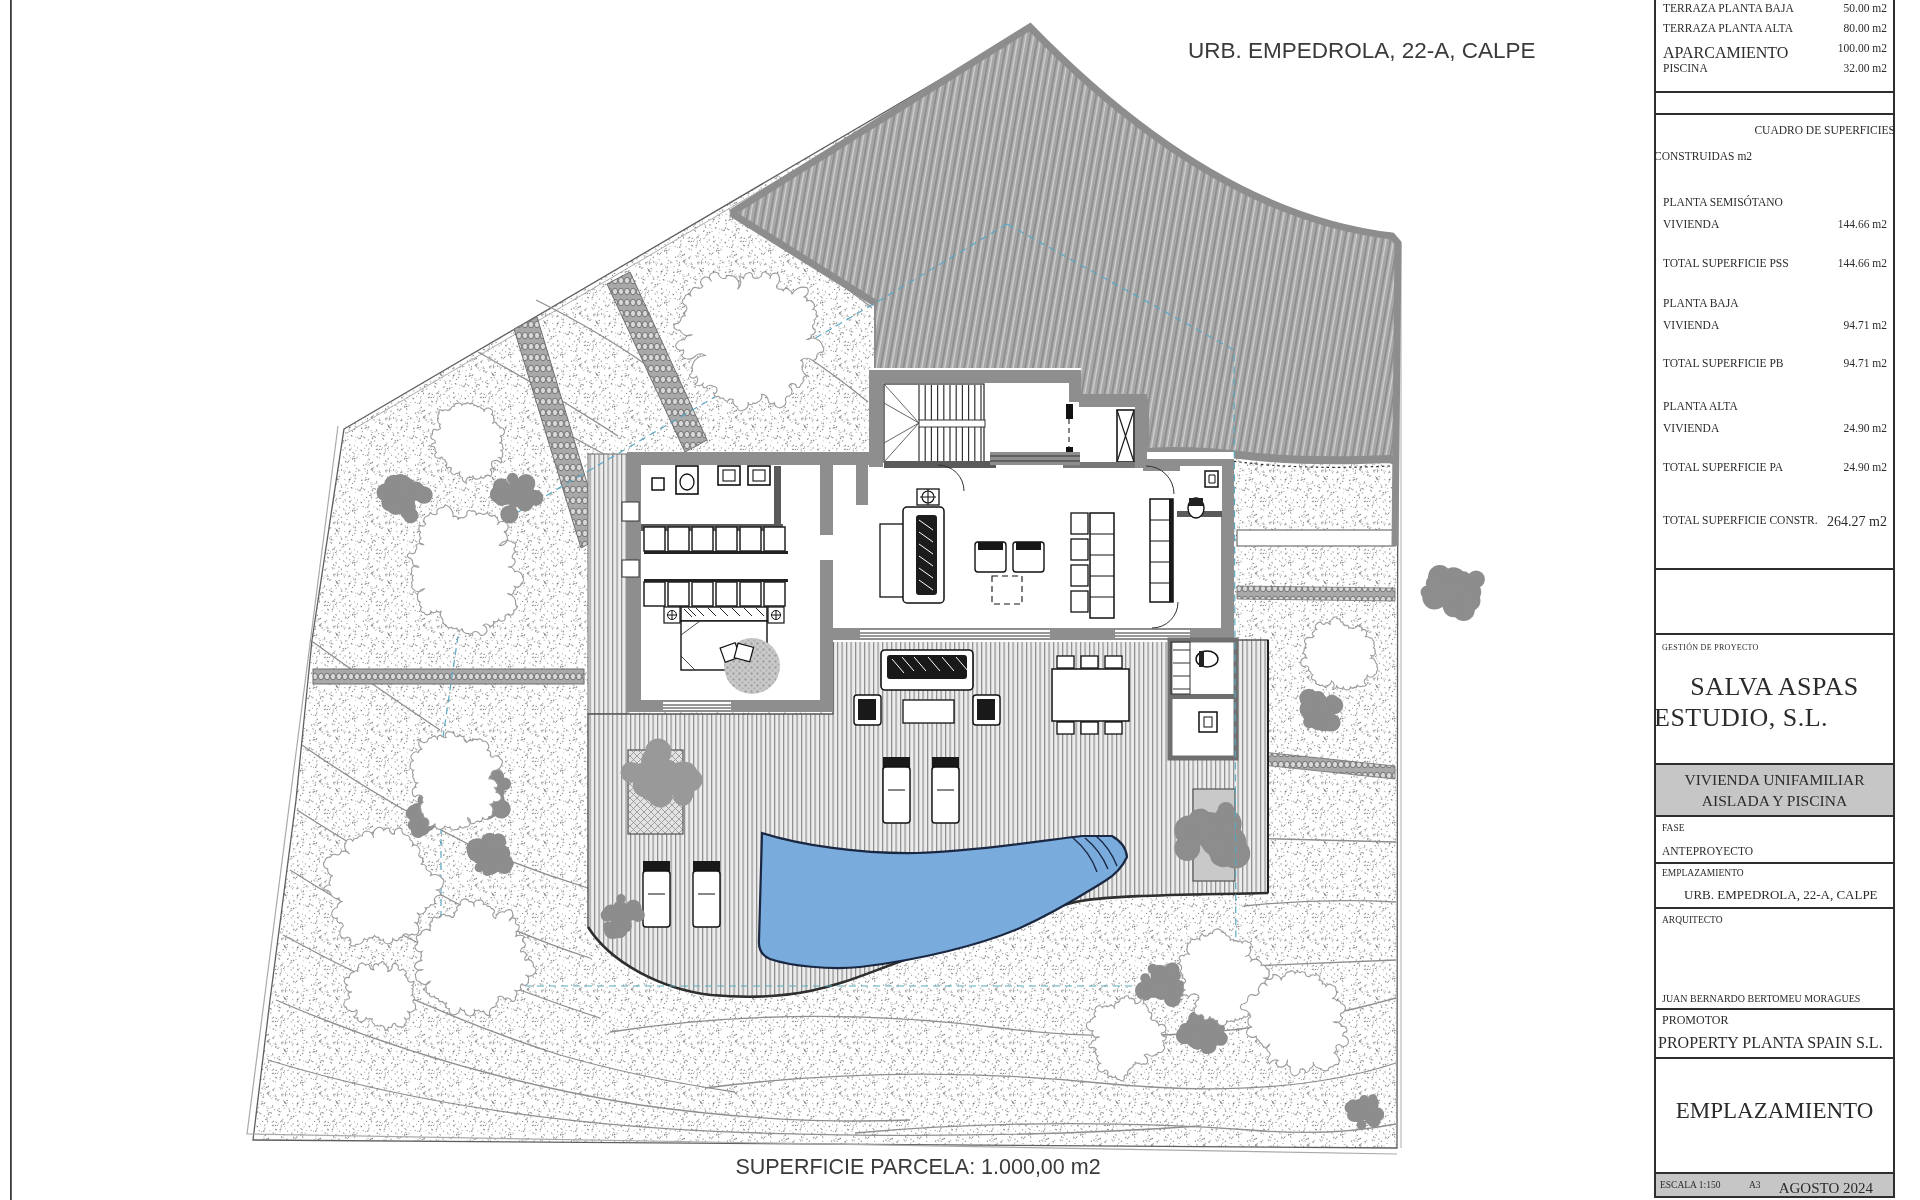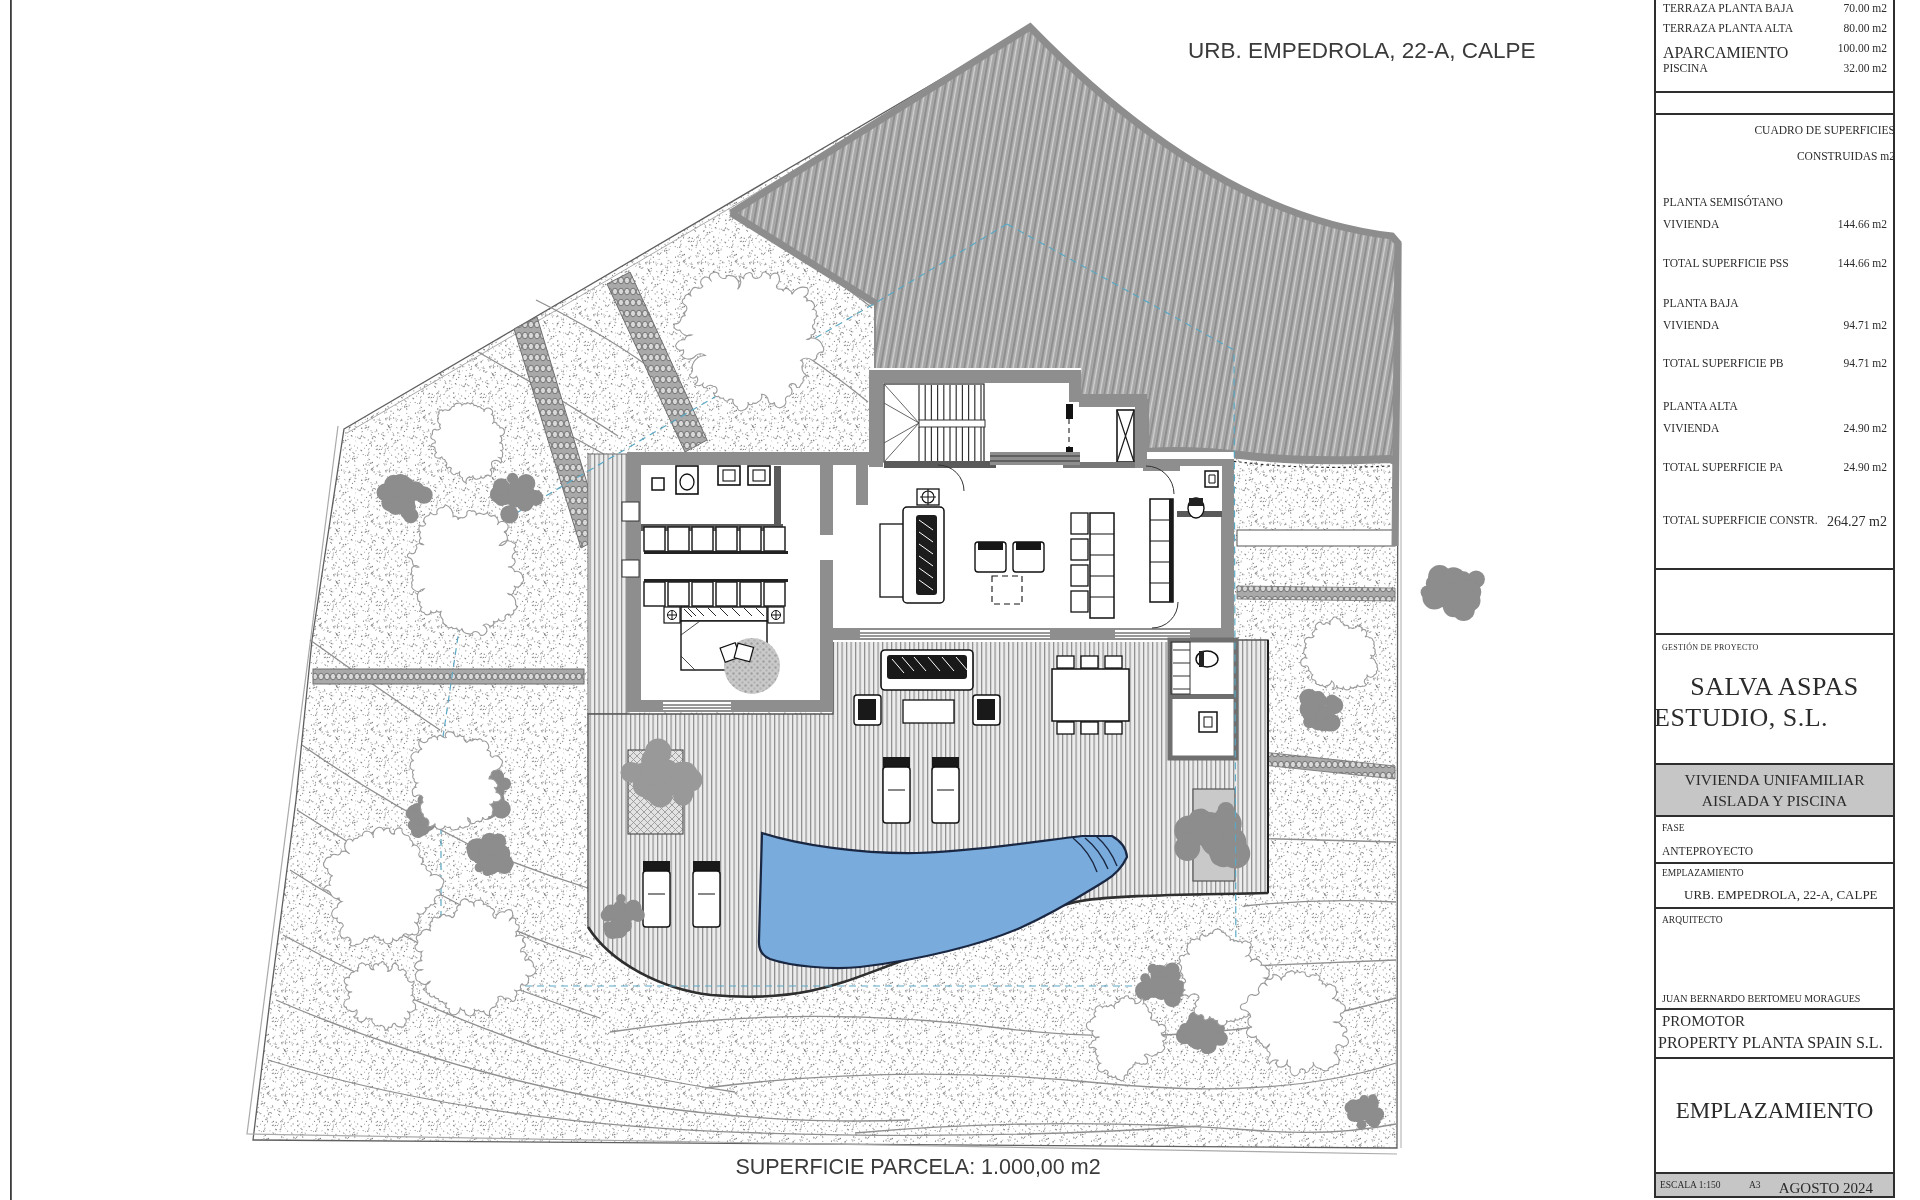--- a/index.html
+++ b/index.html
@@ -1041,32 +1041,32 @@
 <text x="1188" y="58" font-family="Liberation Sans, sans-serif" font-size="22.5" fill="#3a3a3a">URB. EMPEDROLA, 22-A, CALPE</text>
 
 <text x="918" y="1174" font-family="Liberation Sans, sans-serif" font-size="21.5" fill="#3a3a3a" text-anchor="middle">SUPERFICIE PARCELA: 1.000,00 m2</text>
 </svg>
 
 <div style="position:absolute;left:1654px;top:0;width:241px;height:922px;font-family:Liberation Serif, serif;color:#2b2b2b">
 <div style="position:absolute;left:0;top:0;width:2px;height:1197px;background:#2e2e2e"></div>
 <div style="position:absolute;left:239px;top:0;width:2px;height:1197px;background:#2e2e2e"></div>
 
 <div style="position:absolute;left:9px;top:2px;font-size:11.5px;white-space:nowrap">TERRAZA PLANTA BAJA</div>
-<div style="position:absolute;right:8px;top:2px;font-size:11.5px">70.00 m2</div>
+<div style="position:absolute;right:8px;top:2px;font-size:11.5px">50.00 m2</div>
 <div style="position:absolute;left:9px;top:22px;font-size:11.5px;white-space:nowrap">TERRAZA PLANTA ALTA</div>
 <div style="position:absolute;right:8px;top:22px;font-size:11.5px">80.00 m2</div>
 <div style="position:absolute;left:9px;top:44px;font-size:16px;white-space:nowrap">APARCAMIENTO</div>
 <div style="position:absolute;right:8px;top:42px;font-size:11.5px">100.00 m2</div>
 <div style="position:absolute;left:9px;top:62px;font-size:11.5px;white-space:nowrap">PISCINA</div>
 <div style="position:absolute;right:8px;top:62px;font-size:11.5px">32.00 m2</div>
 <div style="position:absolute;left:0px;top:91px;width:241px;height:2px;background:#2e2e2e"></div>
 <div style="position:absolute;left:0px;top:113px;width:241px;height:2px;background:#2e2e2e"></div>
 
 <div style="position:absolute;left:0;top:124px;width:100%;text-align:right;font-size:11.5px">CUADRO DE SUPERFICIES</div>
-<div style="position:absolute;left:0;top:150px;width:100%;text-align:right;font-size:11.5px">CONSTRUIDAS m2</div>
+<div style="position:absolute;left:0;top:150px;width:100%;text-align:left;font-size:11.5px">CONSTRUIDAS m2</div>
 
 <div style="position:absolute;left:9px;top:196px;font-size:11.5px;white-space:nowrap">PLANTA SEMISÓTANO</div>
 <div style="position:absolute;left:9px;top:218px;font-size:11.5px;white-space:nowrap">VIVIENDA</div>
 <div style="position:absolute;right:8px;top:218px;font-size:11.5px">144.66 m2</div>
 <div style="position:absolute;left:9px;top:257px;font-size:11.5px;white-space:nowrap">TOTAL SUPERFICIE PSS</div>
 <div style="position:absolute;right:8px;top:257px;font-size:11.5px">144.66 m2</div>
 <div style="position:absolute;left:9px;top:297px;font-size:11.5px;white-space:nowrap">PLANTA BAJA</div>
 <div style="position:absolute;left:9px;top:319px;font-size:11.5px;white-space:nowrap">VIVIENDA</div>
 <div style="position:absolute;right:8px;top:319px;font-size:11.5px">94.71 m2</div>
 <div style="position:absolute;left:9px;top:357px;font-size:11.5px;white-space:nowrap">TOTAL SUPERFICIE PB</div>
@@ -1096,21 +1096,21 @@
 <div style="position:absolute;left:0px;top:862px;width:241px;height:2px;background:#2e2e2e"></div>
 
 <div style="position:absolute;left:8px;top:868px;font-size:9.5px">EMPLAZAMIENTO</div>
 <div style="position:absolute;left:30px;top:887px;font-size:13px;white-space:nowrap">URB. EMPEDROLA, 22-A, CALPE</div>
 <div style="position:absolute;left:0px;top:907px;width:241px;height:2px;background:#2e2e2e"></div>
 
 <div style="position:absolute;left:8px;top:915px;font-size:9.5px">ARQUITECTO</div>
 <div style="position:absolute;left:8px;top:993px;font-size:10px;white-space:nowrap">JUAN BERNARDO BERTOMEU MORAGUES</div>
 <div style="position:absolute;left:0px;top:1008px;width:241px;height:2px;background:#2e2e2e"></div>
 
-<div style="position:absolute;left:8px;top:1013px;font-size:15px">PROMOTOR</div>
+<div style="position:absolute;left:8px;top:1013px;font-size:12px">PROMOTOR</div>
 <div style="position:absolute;left:4px;top:1034px;font-size:16px;white-space:nowrap">PROPERTY PLANTA SPAIN S.L.</div>
 <div style="position:absolute;left:0px;top:1057px;width:241px;height:2px;background:#2e2e2e"></div>
 
 <div style="position:absolute;left:0;top:1098px;width:100%;text-align:center;font-size:23px;white-space:nowrap">EMPLAZAMIENTO</div>
 <div style="position:absolute;left:0px;top:1172px;width:241px;height:2px;background:#2e2e2e"></div>
 
 <div style="position:absolute;left:2px;top:1174px;width:237px;height:22px;background:#c6c6c6"></div>
 <div style="position:absolute;left:6px;top:1180px;font-size:9.5px">ESCALA 1:150</div>
 <div style="position:absolute;left:95px;top:1180px;font-size:9.5px">A3</div>
 <div style="position:absolute;right:22px;top:1180px;font-size:15px">AGOSTO 2024</div>

